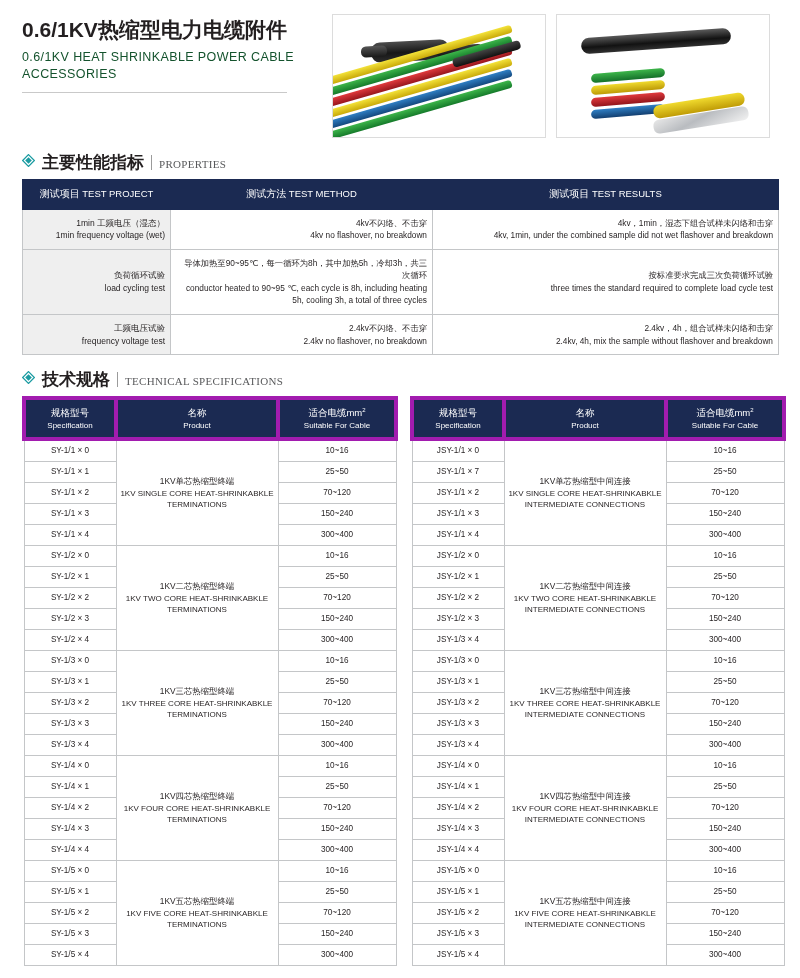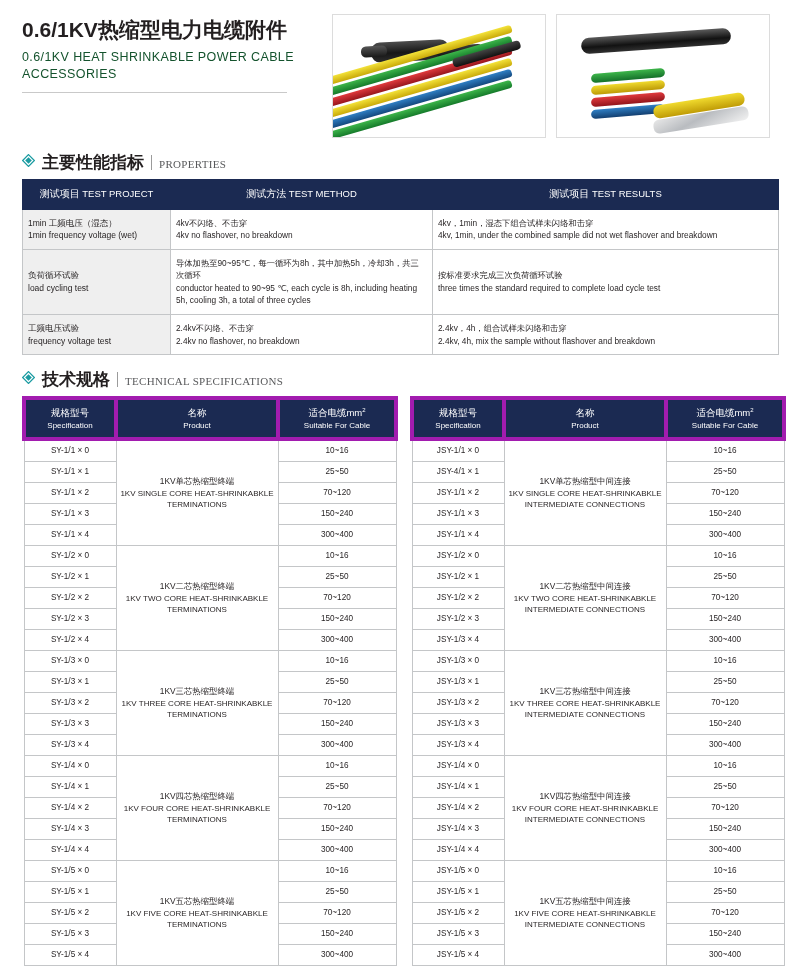--- a/index.html
+++ b/index.html
@@ -45,21 +45,21 @@
   
   table{border-collapse:collapse;}
   .prop-table{margin:0 22px;width:756px;table-layout:fixed;}
   .prop-table th{
     background:#1b2a52;color:#fff;font-weight:normal;
     padding:7px 4px;font-size:9.5px;line-height:1.45;text-align:center;
     border:1px solid #1b2a52;
   }
   .prop-table th .cn{font-size:10px;}
   .prop-table td{
-    border:1px solid #c4c6c8;text-align:left;vertical-align:middle;
+    border:1px solid #c4c6c8;text-align:right;vertical-align:middle;
     font-size:8.3px;line-height:1.5;padding:7px 5px;color:#231f20;
   }
   .prop-table td.first{background:#efefef;font-size:8.5px;}
   .prop-table td .cn{display:block;}
   .prop-table td .en{display:block;}
 
   
   .spec-wrap{display:flex;gap:12px;margin:0 22px;}
   .spec-table{width:372px;table-layout:fixed;}
   .spec-table th{
@@ -386,21 +386,21 @@
         <tbody>
           <tr>
             <td>JSY-1/1 × 0</td>
             <td class="name" rowspan="5">
               <span class="cn">1KV单芯热缩型中间连接</span>
               <span class="en">1KV SINGLE CORE HEAT-SHRINKABKLE INTERMEDIATE CONNECTIONS</span>
             </td>
             <td>10~16</td>
           </tr>
           <tr>
-            <td>JSY-4/1 × 1</td>
+            <td>JSY-1/1 × 7</td>
             <td>25~50</td>
           </tr>
           <tr>
             <td>JSY-1/1 × 2</td>
             <td>70~120</td>
           </tr>
           <tr>
             <td>JSY-1/1 × 3</td>
             <td>150~240</td>
           </tr>

